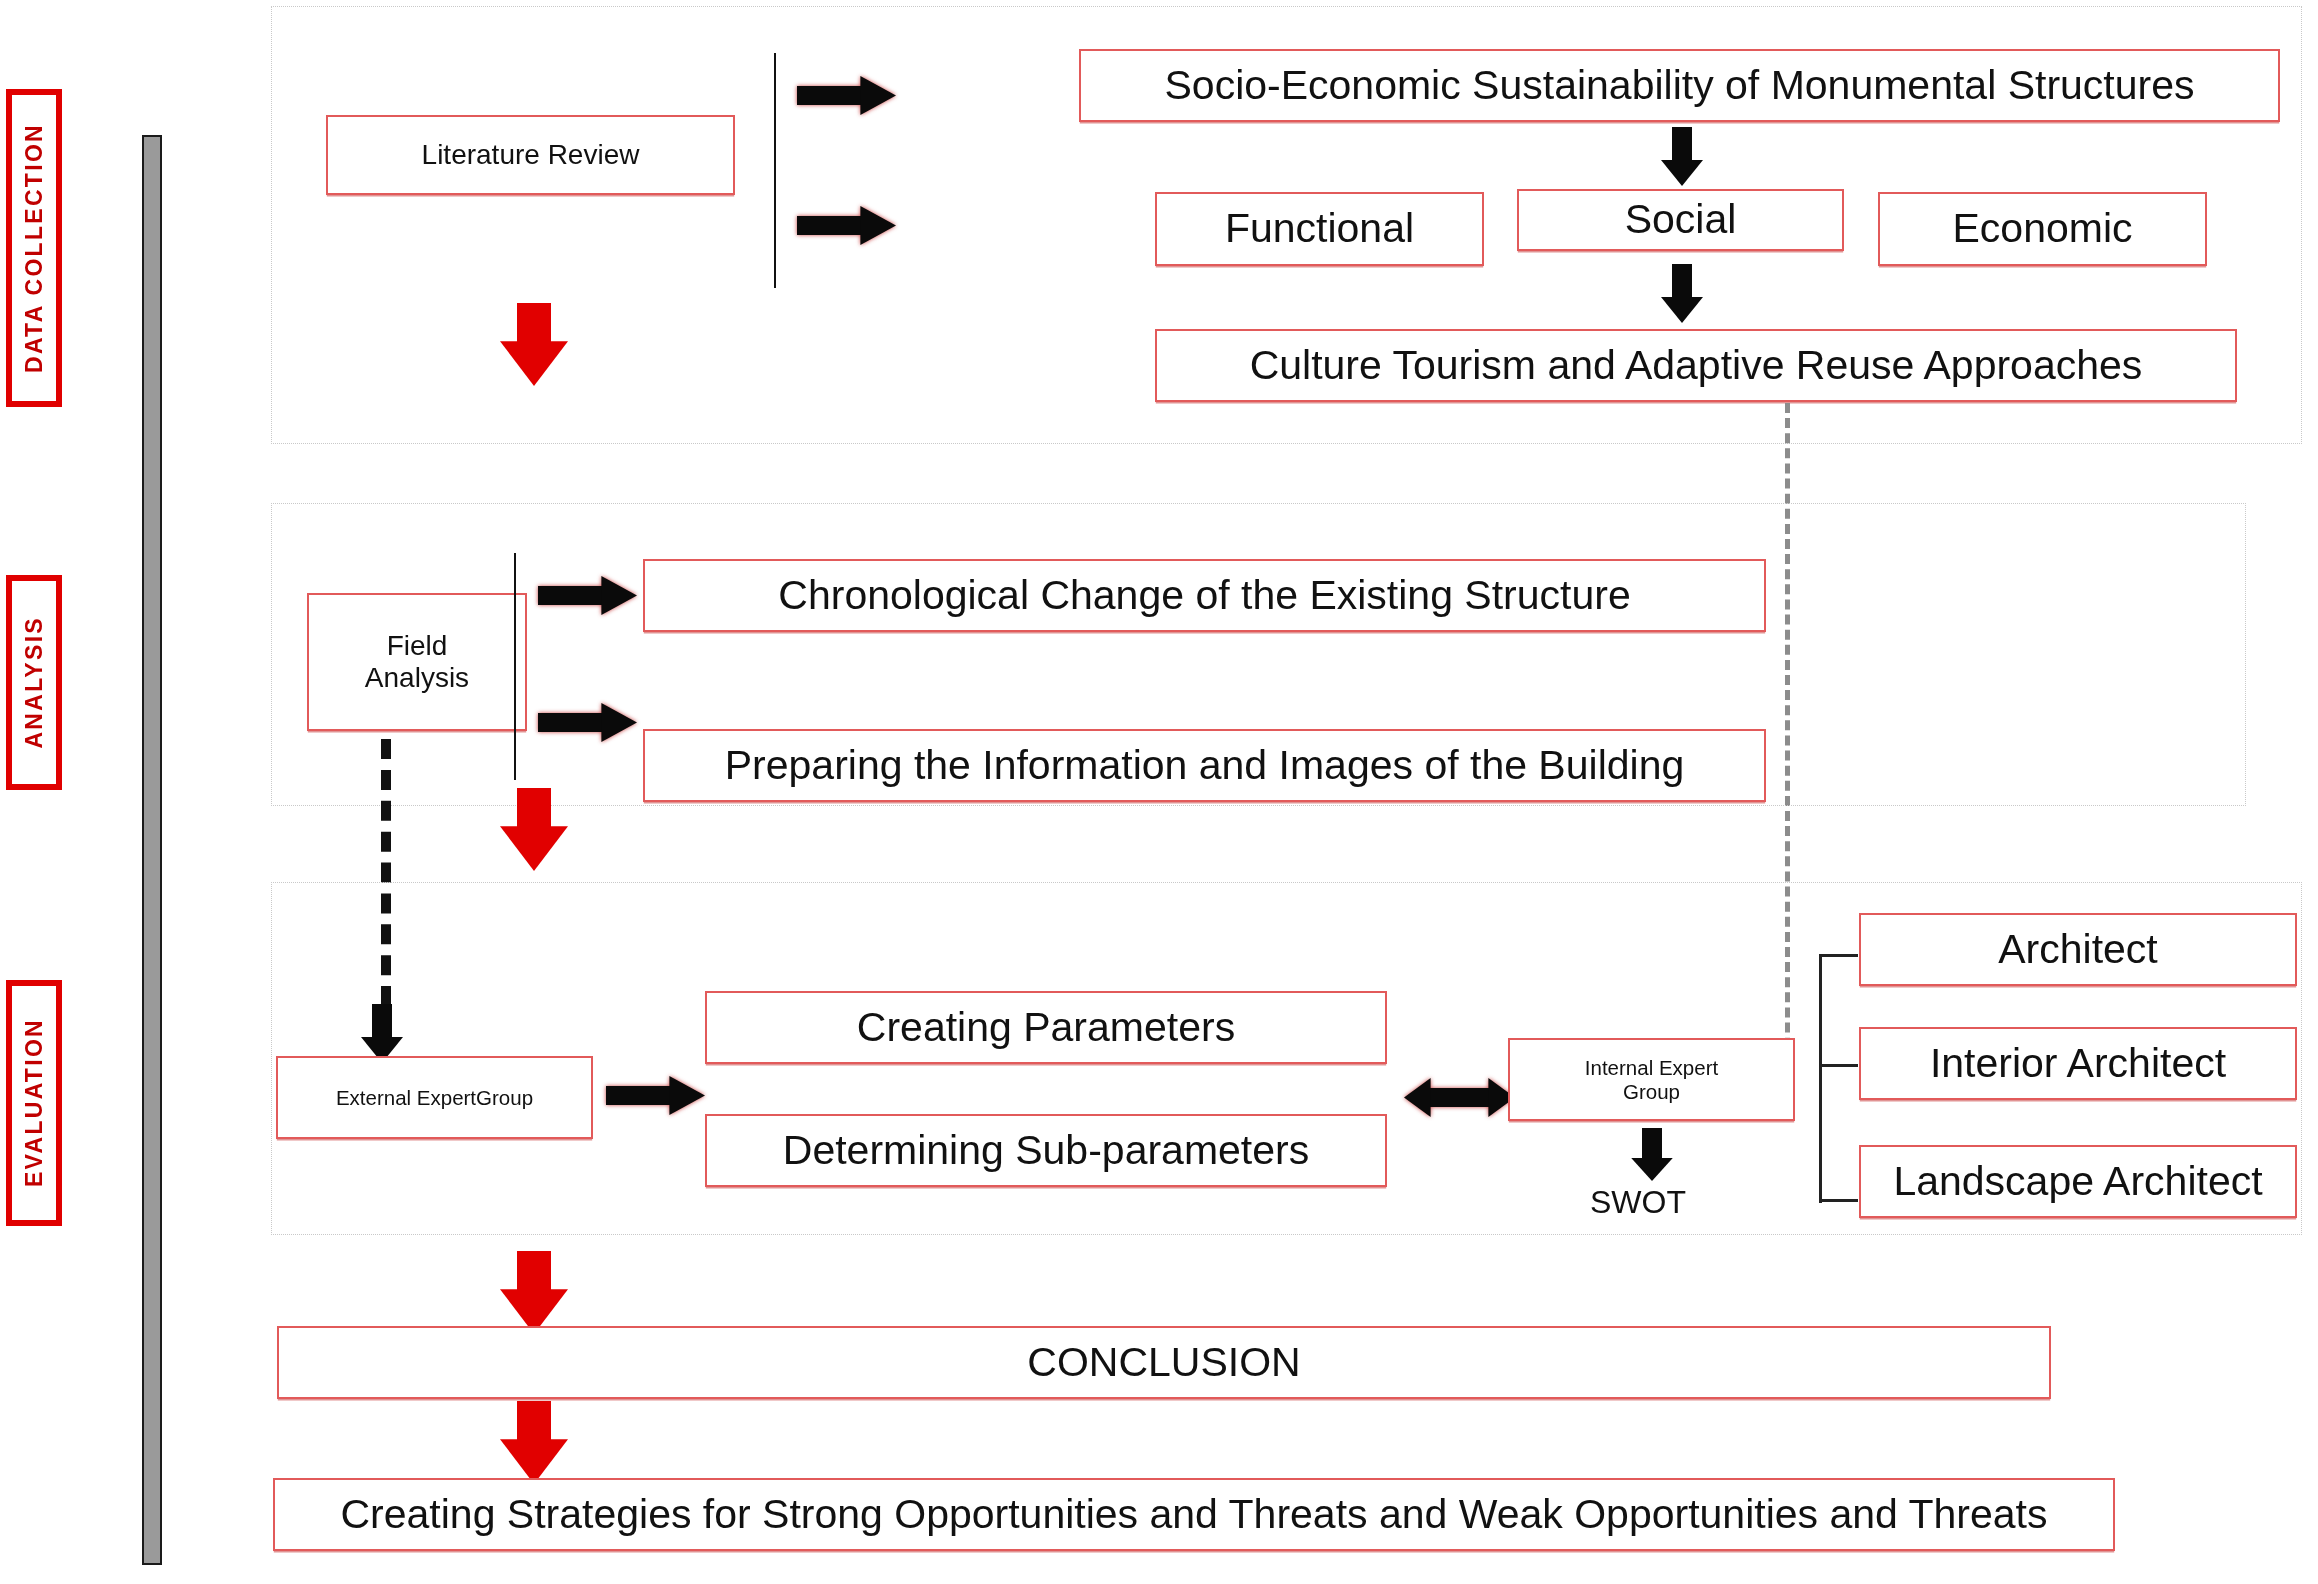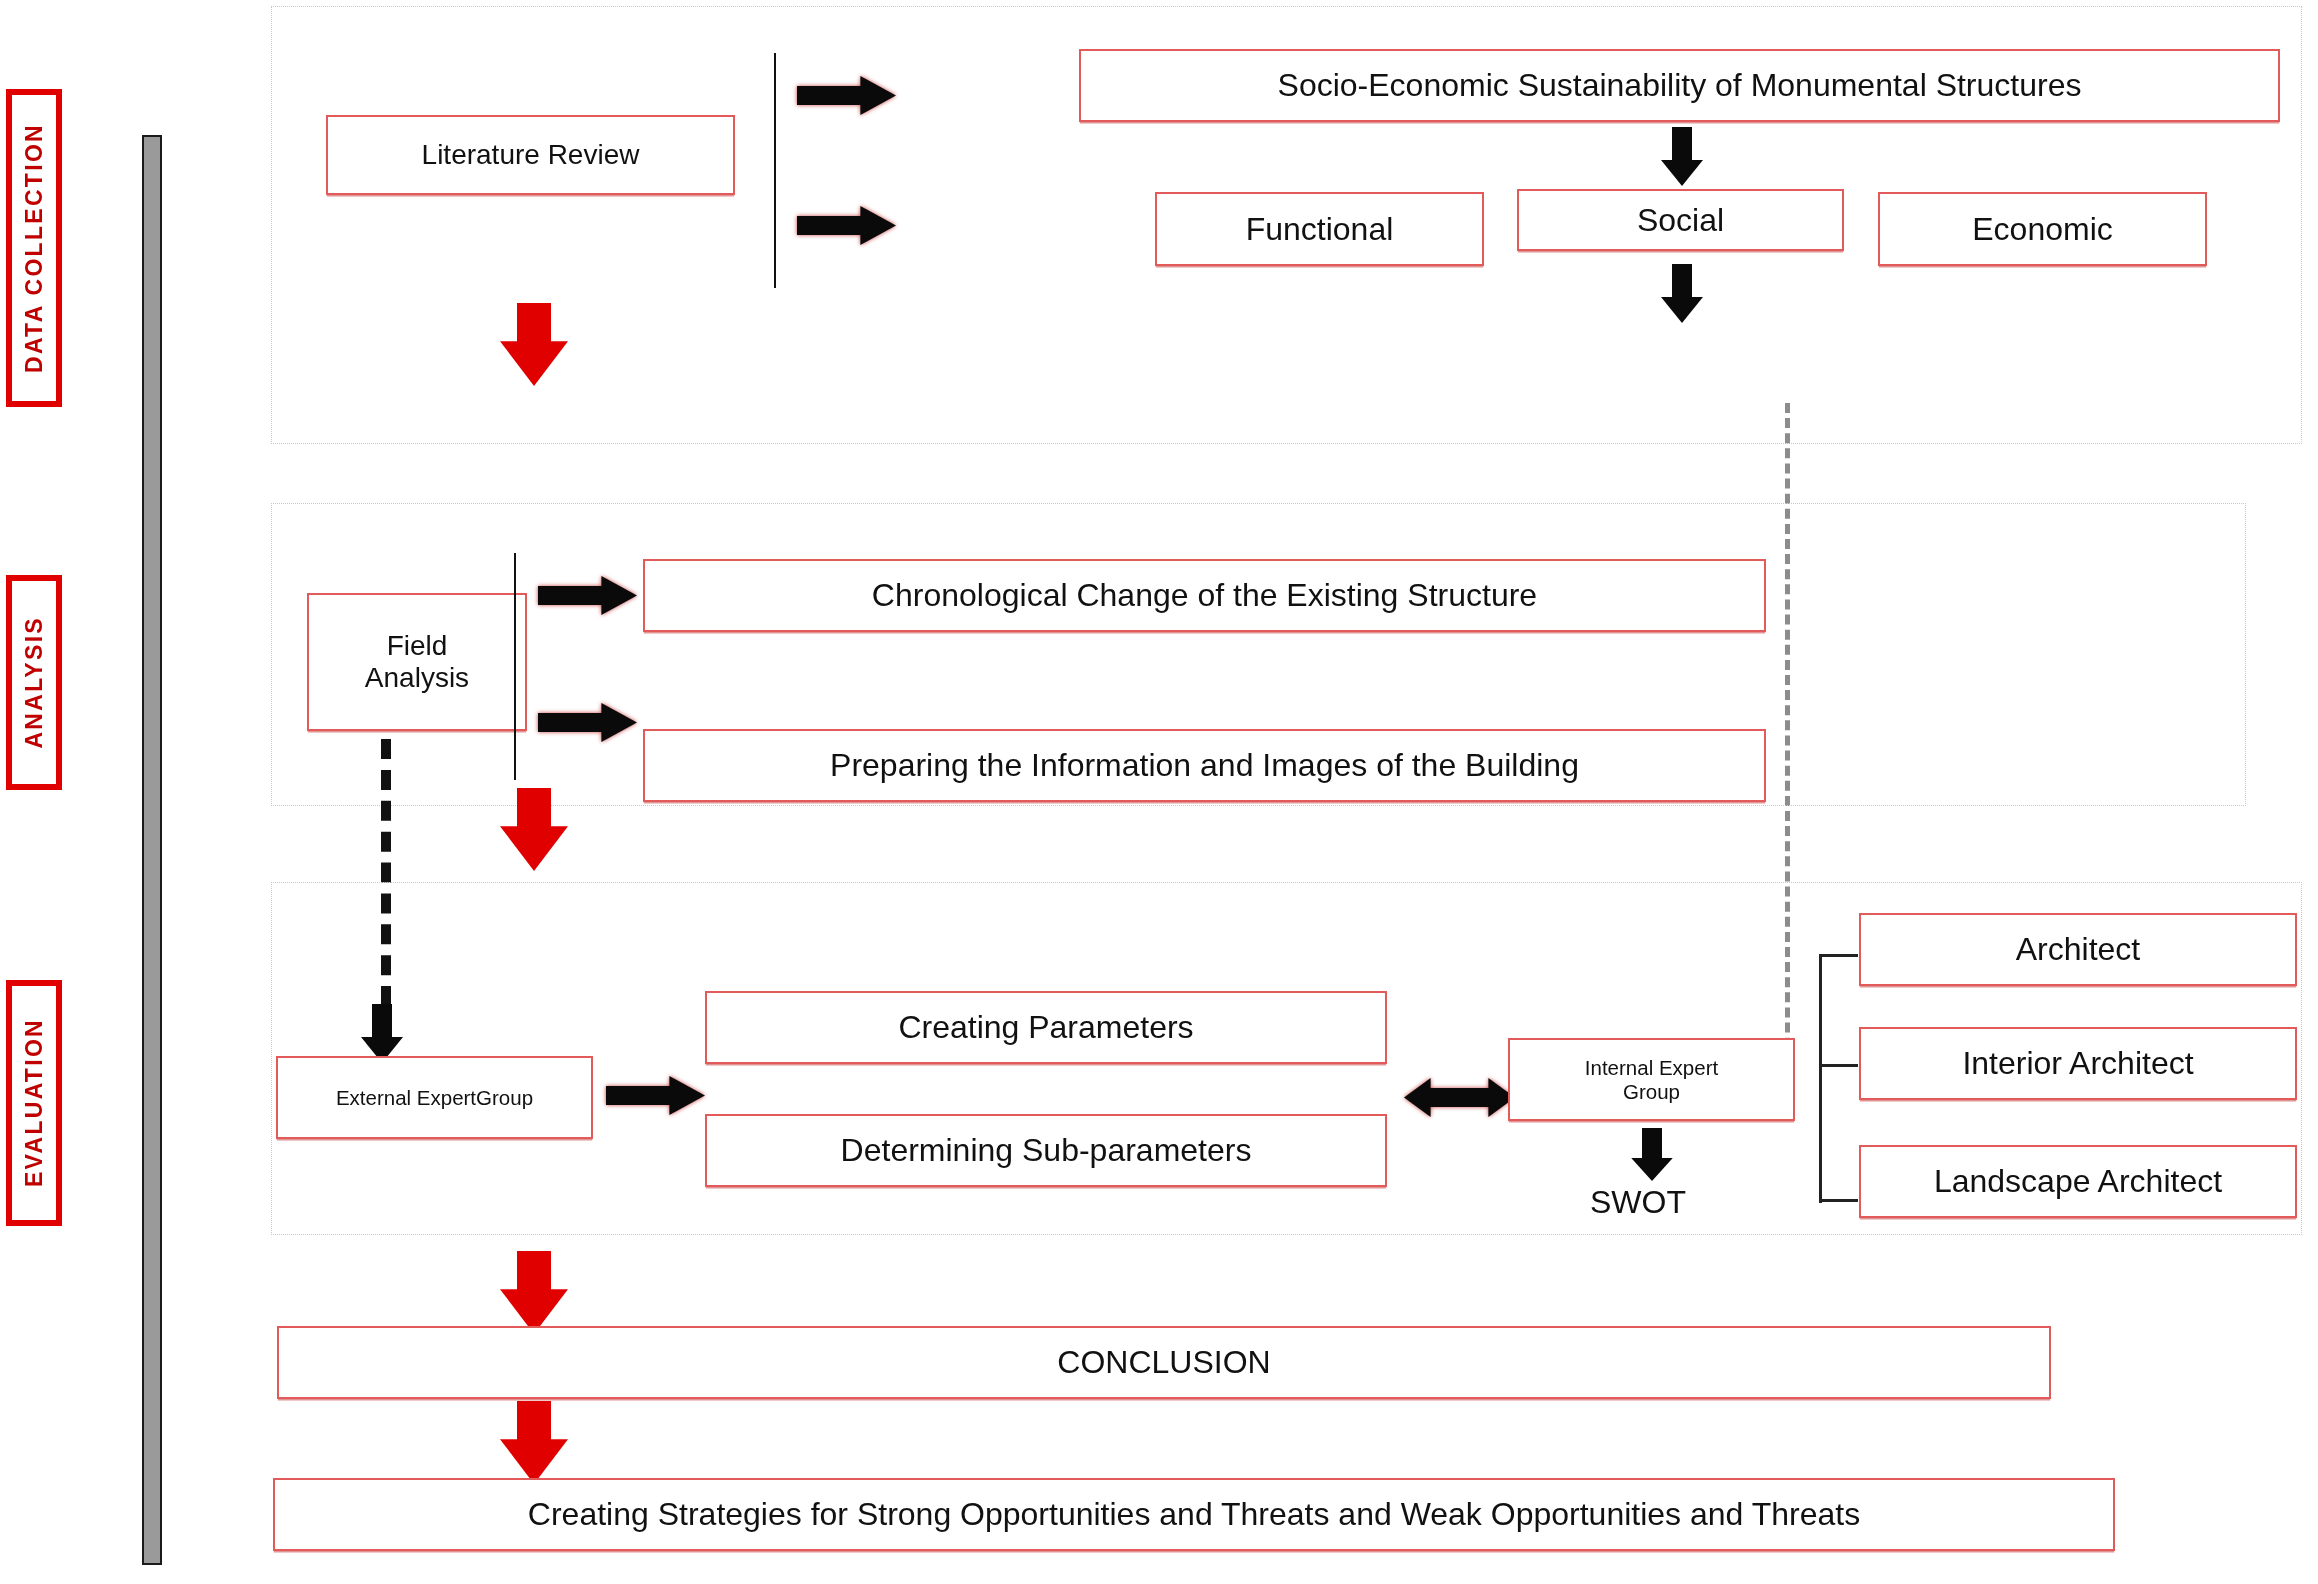--- a/index.html
+++ b/index.html
@@ -28,21 +28,21 @@
   .node{
     position:absolute;box-sizing:border-box;
     border:2.3px solid #E25A5A;background:#ffffff;
     display:flex;align-items:center;justify-content:center;
     color:#111;text-align:center;line-height:1.15;
     box-shadow:0 2.3px 0 -0.8px rgba(200,60,60,.55);
     padding:1.5px 6px;
   }
   .node.sm{font-size:20.5px;}
   .node.md{font-size:28px;}
-  .node.lg{font-size:32px;}
+  .node.lg{font-size:41px;}
 
   
   .plain-text{position:absolute;font-size:32px;color:#111;white-space:nowrap;}
 
   
   .v-divider{position:absolute;background:#111;width:2.3px;}
 
   
   .red-arrow{position:absolute;}
   .red-arrow .shaft{position:absolute;left:25%;top:0;width:50%;height:52%;background:#E10000;}
@@ -137,20 +137,23 @@
   </div>
   <div class="node lg" style="left:1878px;top:192px;width:329px;height:74px;">
     <span>Economic</span>
   </div>
 
   <div class="blk-arrow-d" style="left:1661px;top:264px;width:42px;height:59px;">
     <div class="shaft"></div>
       <div class="head"></div>
   </div>
 
+  <div class="node lg" style="left:1155px;top:329px;width:1082px;height:73px;">
+    <span>Culture Tourism and Adaptive Reuse Approaches</span>
+  </div>
 
   <div class="red-arrow" style="left:500px;top:303px;width:68px;height:83px;">
     <div class="shaft"></div>
       <div class="head"></div>
   </div>
 
   <div class="dash-v-grey" style="left:1785px;top:403px;height:690px;"></div>
 
   <div class="section-box" style="left:271px;top:503px;width:1975px;height:303px;"></div>
 

